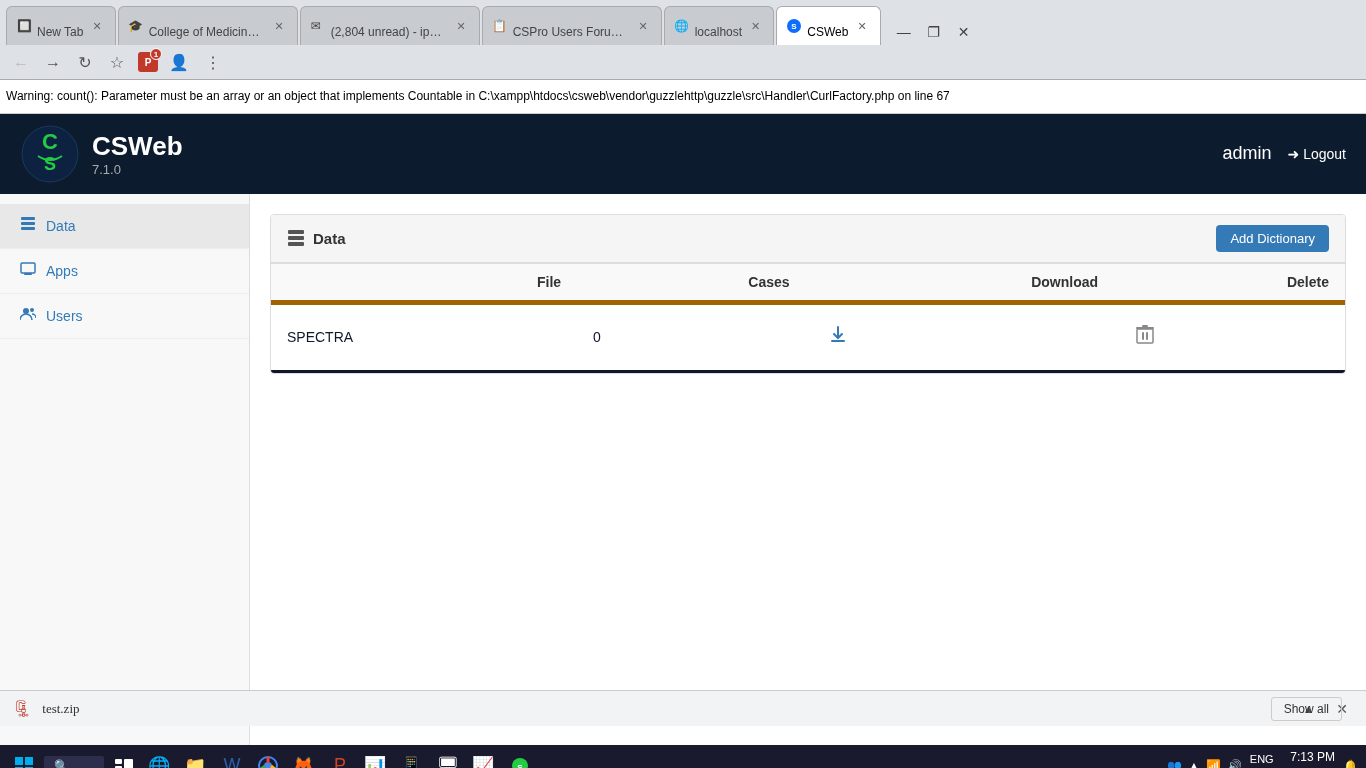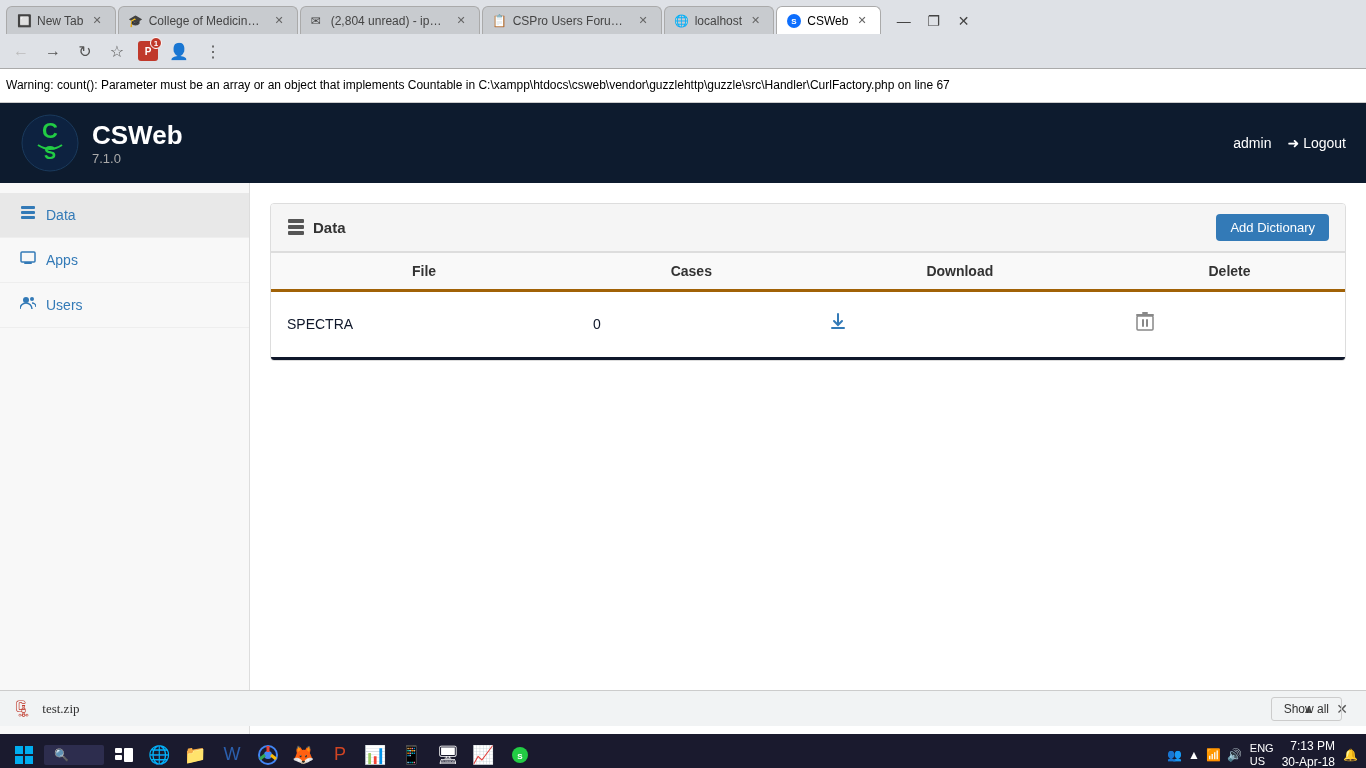--- a/index.html
+++ b/index.html
@@ -49,20 +49,21 @@
       background: #fff;
       color: #000;
       z-index: 2;
     }
     .tab-title {
       flex: 1;
       overflow: hidden;
       text-overflow: ellipsis;
       white-space: nowrap;
       font-size: 12px;
+      margin-top: 12px;
     }
     .tab-close {
       font-size: 11px;
       color: #666;
       cursor: pointer;
       padding: 1px 3px;
       border-radius: 3px;
     }
     .tab-favicon {
       width: 14px;
@@ -190,21 +191,21 @@
       font-size: 13px;
       color: #aaa;
     }
     .header-user {
       display: flex;
       align-items: center;
       gap: 16px;
     }
     .header-username {
       color: #fff;
-      font-size: 14px;
+      font-size: 18px;
     }
     .logout-btn {
       color: #fff;
       background: transparent;
       border: none;
       font-size: 14px;
       cursor: pointer;
       display: flex;
       align-items: center;
       gap: 4px;
@@ -283,24 +284,24 @@
     }
 
     
     .data-table {
       width: 100%;
       border-collapse: collapse;
       font-size: 14px;
     }
     .data-table th {
       background: #f9f9f9;
-      border-bottom: 3px solid #a16207;
+      border-bottom: 5px solid #a16207;
       border-top: 1px solid #ddd;
       padding: 10px 16px;
-      text-align: center;
+      text-align: right;
       font-weight: bold;
       color: #333;
     }
     .data-table td {
       padding: 18px 16px;
       border-bottom: 3px solid #0f172a;
       color: #0f172a;
     }
 
     .download-icon-btn {

